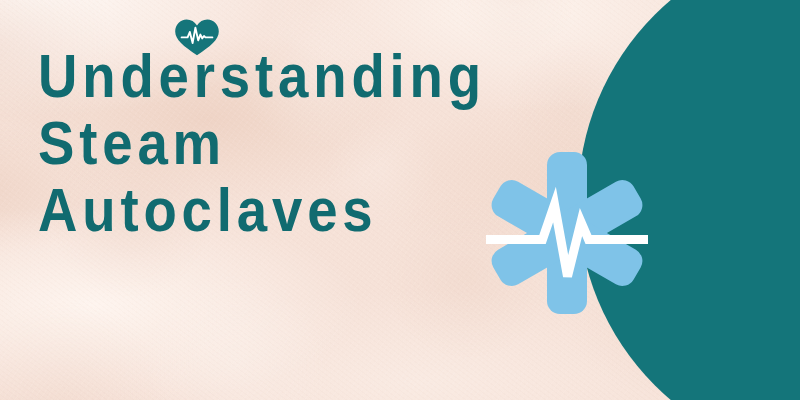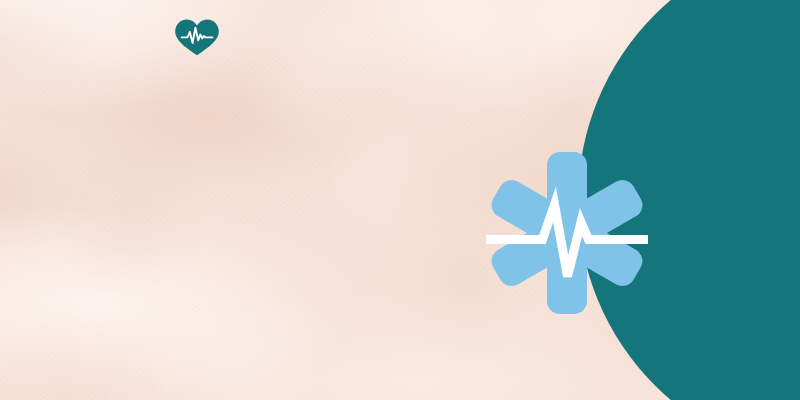--- a/index.html
+++ b/index.html
@@ -120,20 +120,25 @@
   <div class="bg-mottle"></div>
   <div class="bg-grain"></div>
 
   <div class="teal-circle"></div>
 
   <svg class="heart-icon" viewBox="0 0 46 38">
     <path d="M23 37.2 C 9.5 28.4 1.2 21.6 1.2 13.6 C 1.2 6.6 6.3 1.6 12.6 1.6 C 17.0 1.6 20.6 3.9 23 7.4 C 25.4 3.9 29.0 1.6 33.4 1.6 C 39.7 1.6 44.8 6.6 44.8 13.6 C 44.8 21.6 36.5 28.4 23 37.2 Z" fill="#15757a"></path>
     <path d="M7.6 19.4 H13.6 L15.8 14.0 L18.6 25.0 L21.4 9.6 L24.2 22.4 L26.4 16.6 L28.2 20.4 L30.0 18.0 L31.4 19.4 H38.4" fill="none" stroke="#ffffff" stroke-width="1.9" stroke-linecap="round" stroke-linejoin="round"></path>
   </svg>
 
+  <div class="headline">
+    <span class="headline-line">Understanding</span>
+    <span class="headline-line">Steam</span>
+    <span class="headline-line">Autoclaves</span>
+  </div>
 
   <svg class="star-of-life" viewBox="0 0 166 166">
     <g fill="#7fc3e8">
 
       <rect x="63" y="2" width="40" height="162" rx="13" ry="13"></rect>
 
       <rect x="63" y="2" width="40" height="162" rx="13" ry="13" transform="rotate(60 83 83)"></rect>
 
       <rect x="63" y="2" width="40" height="162" rx="13" ry="13" transform="rotate(-60 83 83)"></rect>
     </g>

